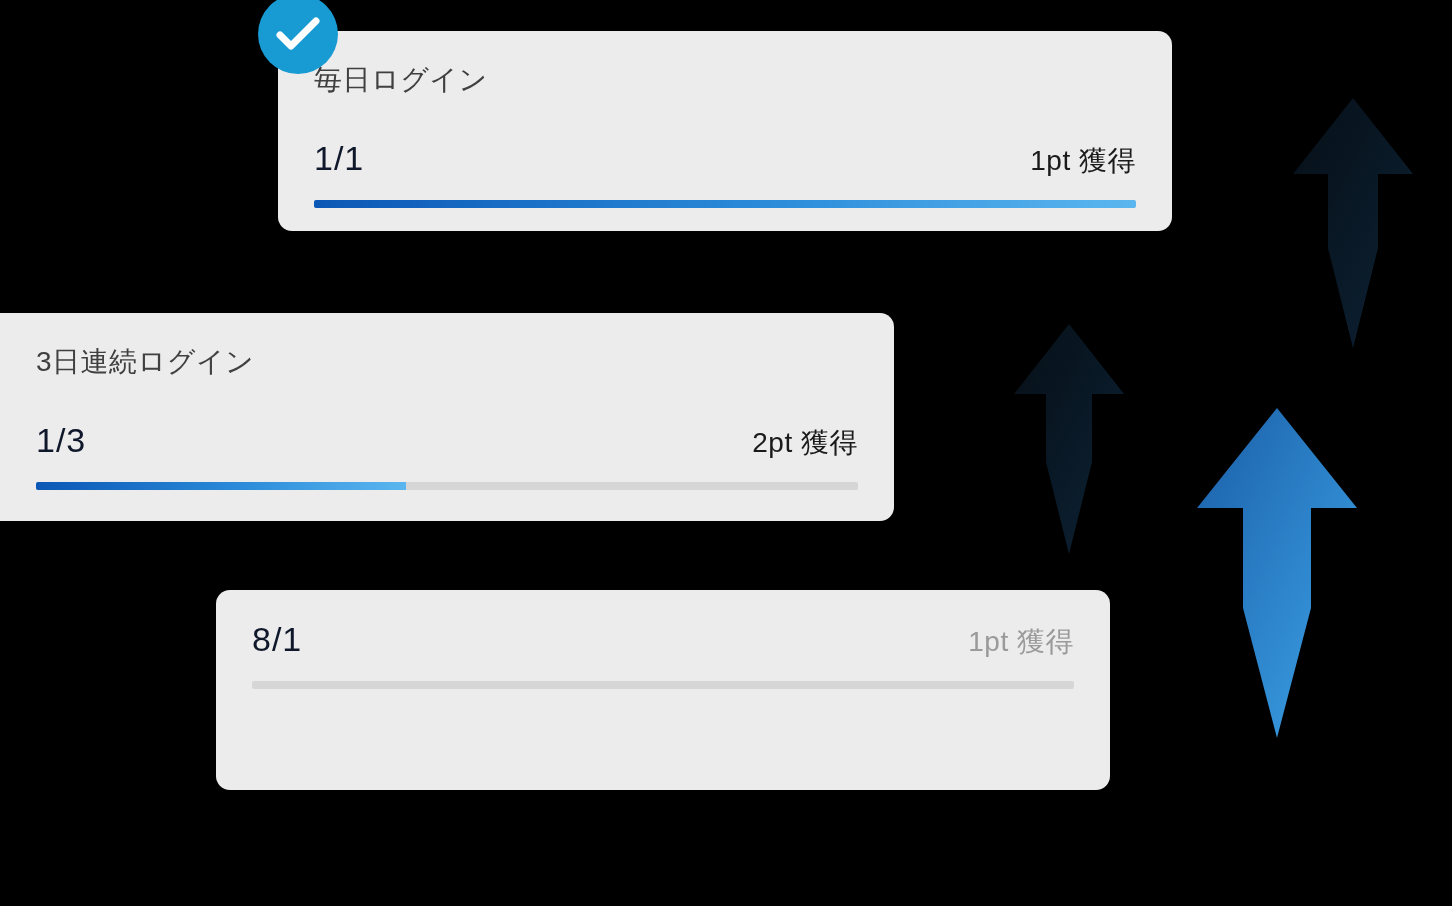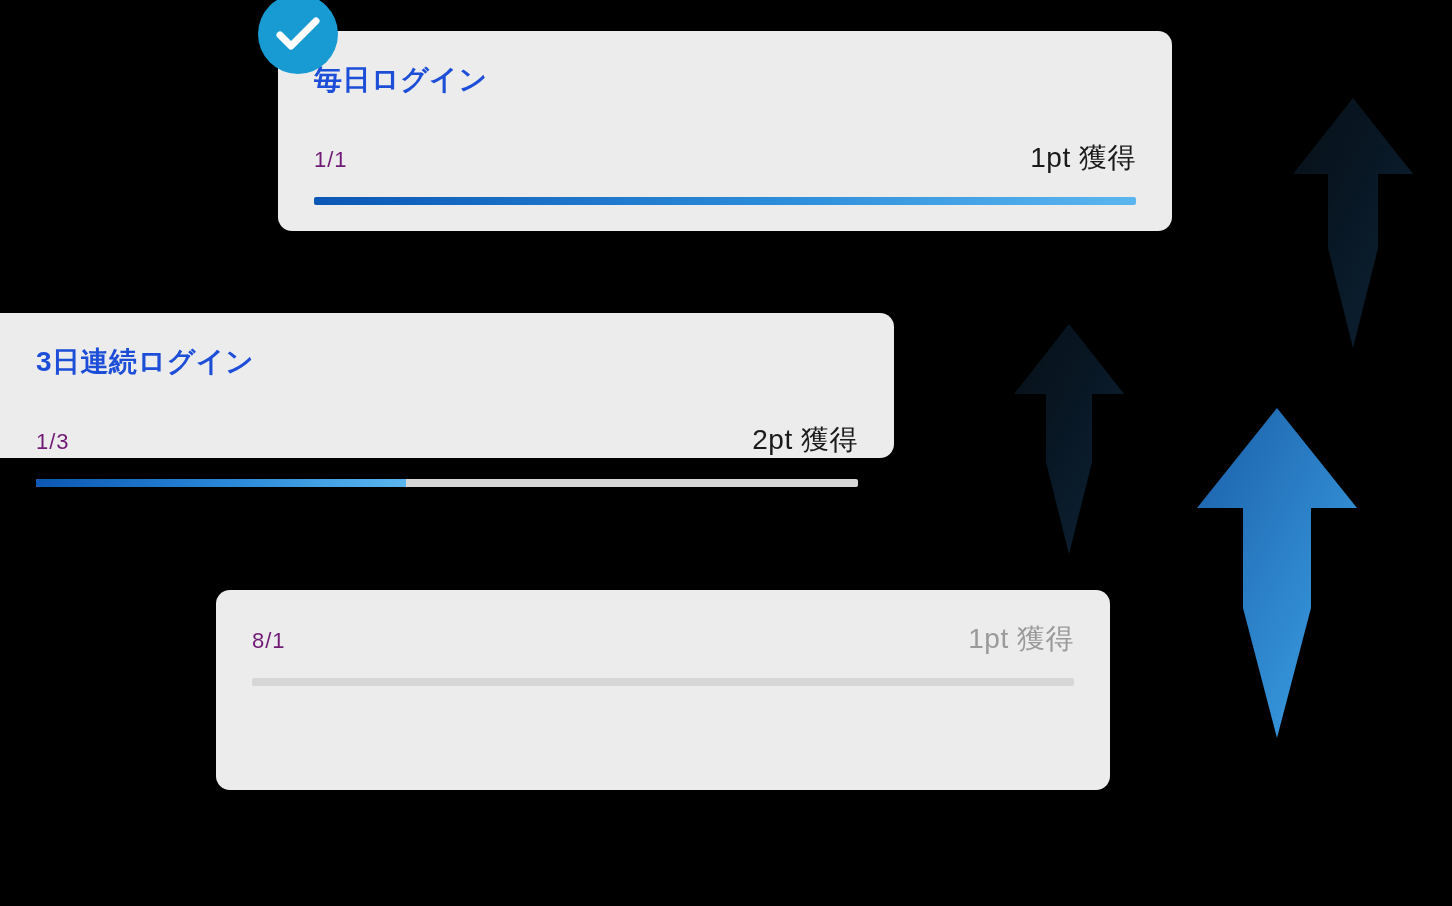--- a/index.html
+++ b/index.html
@@ -29,43 +29,43 @@
       left: 278px;
       top: 31px;
       width: 894px;
       height: 200px;
     }
 
     .card-2 {
       left: 0px;
       top: 313px;
       width: 894px;
-      height: 145px;
+      height: 208px;
       border-top-left-radius: 0;
       border-bottom-left-radius: 0;
     }
 
     .card-3 {
       left: 216px;
       top: 590px;
       width: 894px;
       height: 200px;
     }
 
     .card-header {
       display: flex;
       justify-content: space-between;
       align-items: center;
       margin-bottom: 40px;
     }
 
     .card-title {
       font-size: 28px;
-      font-weight: 700;
-      color: #1d4ed8;
+      font-weight: 400;
+      color: #404040;
       letter-spacing: 0.5px;
     }
 
     .card-action-link {
       display: inline-flex;
       align-items: center;
       gap: 6px;
       font-size: 26px;
       font-weight: 700;
       color: #0b57b5;
@@ -84,23 +84,23 @@
     }
 
     .progress-row {
       display: flex;
       justify-content: space-between;
       align-items: baseline;
       margin-bottom: 20px;
     }
 
     .progress-count {
-      font-size: 22px;
+      font-size: 34px;
       font-weight: 500;
-      color: #701a75;
+      color: #0f172a;
       letter-spacing: 1px;
     }
 
     .reward-label {
       font-size: 28px;
       font-weight: 400;
       color: #1a1a1a;
       letter-spacing: 0.5px;
     }
 

